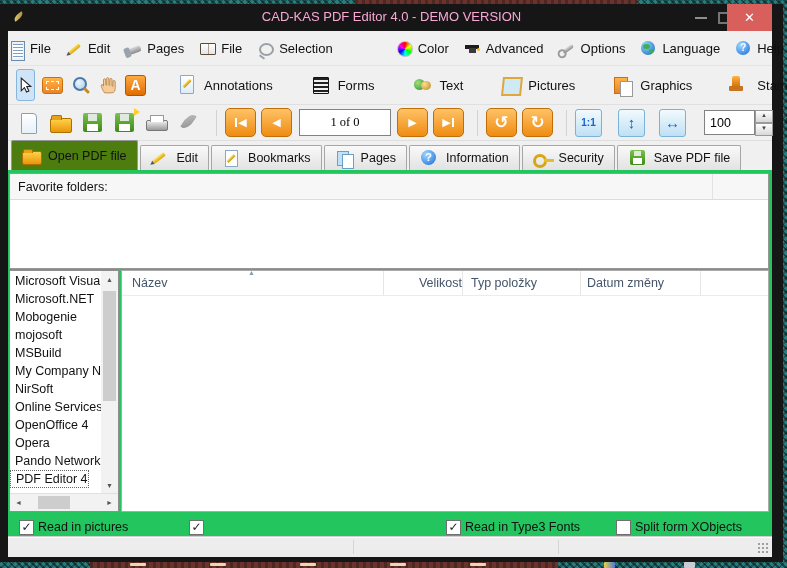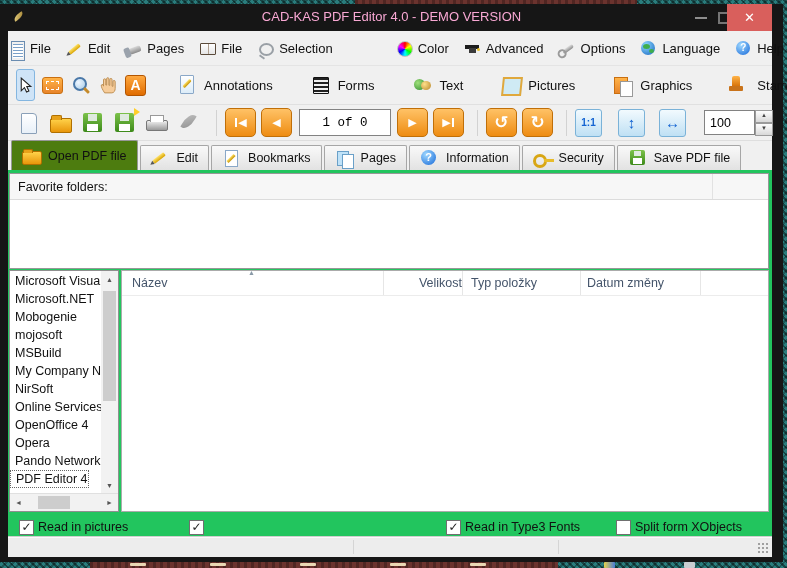--- a/index.html
+++ b/index.html
@@ -95,21 +95,21 @@
   .n-save::after{content:"";position:absolute;left:4px;bottom:1px;width:11px;height:7px;background:#fff;}
   .n-arrow-badge::before{content:"";position:absolute;right:-2px;top:-2px;width:0;height:0;border-left:6px solid #ffce2a;border-top:4px solid transparent;border-bottom:4px solid transparent;z-index:2;}
   .n-print{position:absolute;left:2px;top:10px;width:20px;height:9px;background:linear-gradient(#f0f0f0,#9a9a9a);border:1px solid #777;border-radius:2px;}
   .n-print::before{content:"";position:absolute;left:3px;top:-6px;width:12px;height:6px;background:#fff;border:1px solid #999;border-bottom:none;}
   .n-feather{position:absolute;left:8px;top:3px;width:9px;height:17px;background:linear-gradient(135deg,#c2c2c2,#8e8e8e);border-radius:80% 0 80% 0;transform:rotate(30deg);}
   .vsep{width:1px;height:26px;background:#d2d2d2;margin:0 8px;flex:none;}
   .navbtn{width:29px;height:27px;margin-right:5px;background:linear-gradient(#ffc266,#ee8c12);border:1px solid #c06f08;border-radius:5px;
     color:#fff;display:flex;align-items:center;justify-content:center;font-size:11px;font-weight:bold;flex:none;}
   .navbtn .vbar{width:2px;height:9px;background:#fff;margin:0 1px;}
   .pagefield{width:86px;height:23px;border:1px solid #828282;background:#fff;text-align:center;font-size:12.5px;margin:0 6px 0 2px;
-    font-family:Liberation Mono, monospace;}
+    font-family:Liberation Serif, serif;}
   .circ{font-size:17px;font-weight:bold;}
   .bluebtn{width:25px;height:26px;margin-right:14px;background:linear-gradient(#f2fafe,#bfe0f4);border:1px solid #7ab2d8;border-radius:3px;
     color:#1464d2;font-weight:bold;display:flex;align-items:center;justify-content:center;font-size:15px;flex:none;}
   .bluebtn.oto{font-size:10px;margin-right:16px;}
   .zoomfield{width:42px;height:21px;border:1px solid #828282;background:#fff;padding-left:5px;font-size:12.5px;
     font-family:"Liberation Sans","DejaVu Sans",sans-serif;}
   .spinner{display:flex;flex-direction:column;margin-right:12px;}
   .spinner span{width:16px;height:11px;background:linear-gradient(#fdfdfd,#d8d8d8);border:1px solid #9a9a9a;
     font-size:6px;line-height:9px;text-align:center;color:#444;}
   .pct{margin-right:18px;font-size:13px;}

